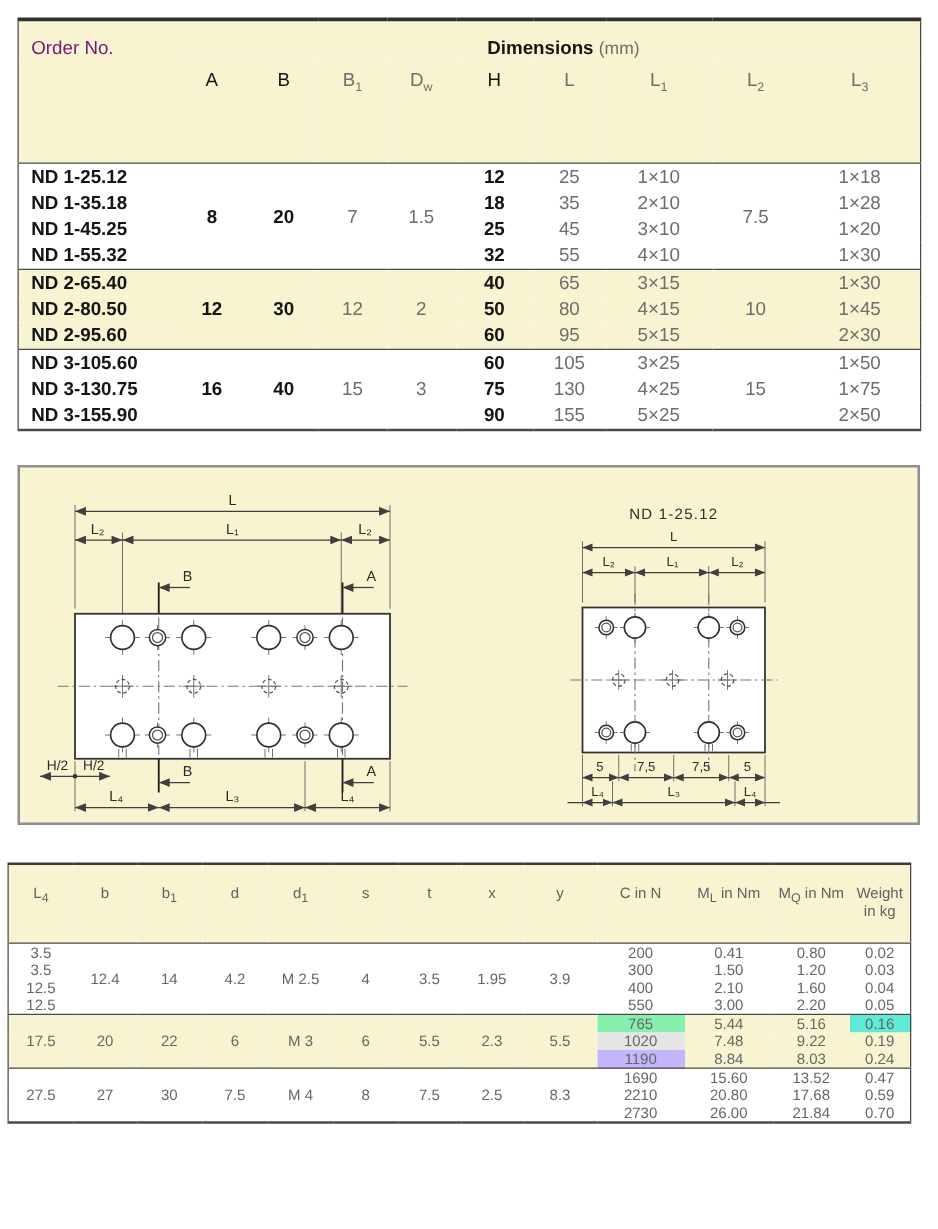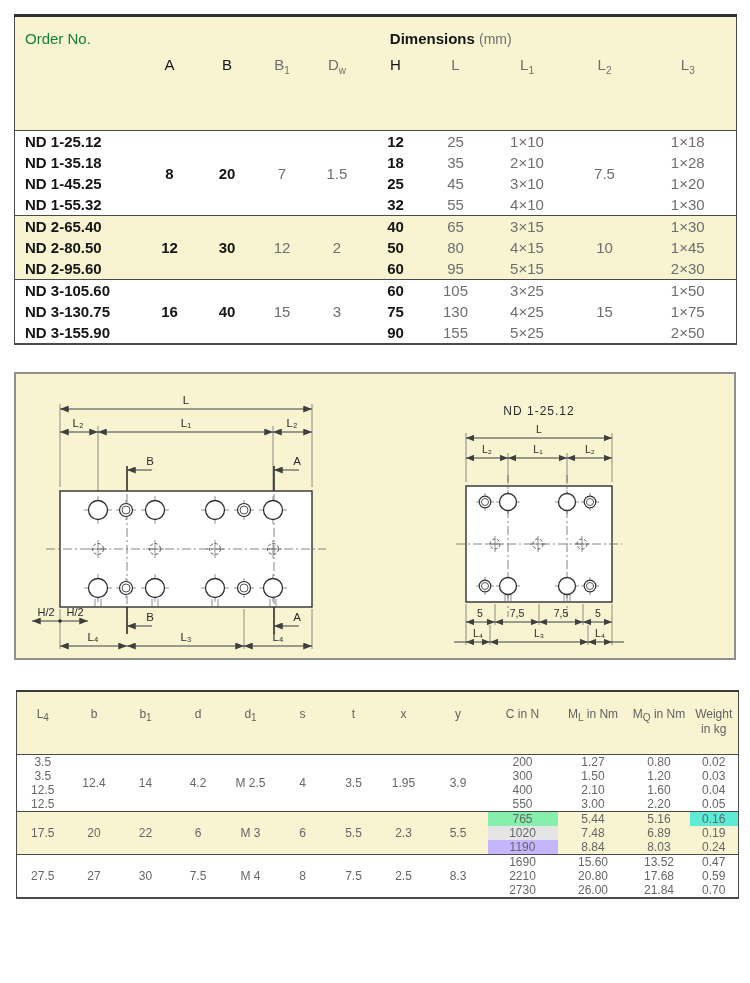--- a/index.html
+++ b/index.html
@@ -6,21 +6,21 @@
   .page{position:relative;width:750px;height:983px;background:#ffffff;overflow:hidden;
         font-family:"Liberation Sans", sans-serif;}
 
   
   table.tt{position:absolute;left:14px;top:14px;width:722px;border-collapse:collapse;table-layout:fixed;
            border-left:1px solid #4a4a4a;border-right:1px solid #4a4a4a;
            border-top:3px solid #303030;border-bottom:2px solid #4a4a4a;}
   table.tt thead th{background:#f8f4d1;vertical-align:top;font-size:15px;padding:13px 0 0 0;text-align:center;font-weight:normal;}
   table.tt thead{border-bottom:1px solid #4a4a4a;}
   table.tt thead tr.h2 th{height:74px;padding-top:9px;}
-  th.oh{text-align:left !important;padding-left:10px !important;font-weight:bold;color:#15803d;}
+  th.oh{text-align:left !important;padding-left:10px !important;font-weight:bold;color:#701a75;}
   th.dh{text-align:right;padding-left:26px !important;}
   .bold-b{font-weight:bold;color:#151515;}
   .unit{color:#6e6e6e;font-weight:normal;font-size:14px;}
   .hg{color:#6e6e6e;} .hb{color:#151515;font-weight:bold;}
   table.tt sub, table.bt sub{font-size:10px;line-height:0;}
   table.tt td{height:21px;line-height:21px;font-size:15px;text-align:center;color:#6e6e6e;padding:0;}
   table.tt td.o{text-align:left;padding-left:10px;font-weight:bold;color:#151515;white-space:nowrap;}
   table.tt td.b{font-weight:bold;color:#151515;}
   table.tt tbody{border-top:1px solid #4a4a4a;}
   tbody.cr td{background:#f8f4d1;}
@@ -30,21 +30,21 @@
           border:2px solid #8f8f8f;box-sizing:border-box;}
   .figcap{position:absolute;left:420px;top:9px;font-size:12.5px;color:#2b2b2b;}
   svg text{font-family:"Liberation Sans",sans-serif;fill:#2b2b2b;}
   svg .dim{stroke:#3f3f3f;stroke-width:1;fill:none;}
   svg .thin{stroke:#6f6f6f;stroke-width:0.8;fill:none;}
   svg .plate{fill:#ffffff;stroke:#2f2f2f;stroke-width:1.4;}
   svg .sect{stroke:#222;stroke-width:1.5;fill:none;}
   svg .cl{stroke:#777;stroke-width:0.9;fill:none;stroke-dasharray:9 3 2 3;}
 
   
-  table.bt{position:absolute;left:16px;top:690px;width:722px;border-collapse:collapse;table-layout:fixed;
+  table.bt{position:absolute;left:6px;top:690px;width:722px;border-collapse:collapse;table-layout:fixed;
            border-left:1px solid #4a4a4a;border-right:1px solid #4a4a4a;
            border-top:2px solid #3a3a3a;border-bottom:2px solid #4a4a4a;}
   table.bt thead th{background:#f8f4d1;height:47px;vertical-align:top;padding:15px 0 0 0;
                     font-weight:normal;font-size:12px;color:#616161;text-align:center;line-height:15px;}
   table.bt thead{border-bottom:1px solid #4a4a4a;}
   table.bt td{height:14px;line-height:14px;font-size:12px;color:#666;text-align:center;padding:0;}
   table.bt tbody{border-top:1px solid #4a4a4a;}
 </style>
 </head>
 <body>
@@ -384,21 +384,21 @@
         <td>3.5</td>
         <td rowspan="4">12.4</td>
         <td rowspan="4">14</td>
         <td rowspan="4">4.2</td>
         <td rowspan="4">M 2.5</td>
         <td rowspan="4">4</td>
         <td rowspan="4">3.5</td>
         <td rowspan="4">1.95</td>
         <td rowspan="4">3.9</td>
         <td>200</td>
-        <td>1.27</td>
+        <td>0.41</td>
         <td>0.80</td>
         <td>0.02</td>
       </tr>
       <tr>
         <td>3.5</td>
         <td>300</td>
         <td>1.50</td>
         <td>1.20</td>
         <td>0.03</td>
       </tr>
@@ -429,21 +429,21 @@
         <td rowspan="3" style="background:#f8f4d1">2.3</td>
         <td rowspan="3" style="background:#f8f4d1">5.5</td>
         <td style="background:#86efac">765</td>
         <td style="background:#f8f4d1">5.44</td>
         <td style="background:#f8f4d1">5.16</td>
         <td style="background:#5eead4">0.16</td>
       </tr>
       <tr>
         <td style="background:#e5e5e5">1020</td>
         <td style="background:#f8f4d1">7.48</td>
-        <td style="background:#f8f4d1">6.89</td>
+        <td style="background:#f8f4d1">9.22</td>
         <td style="background:#f8f4d1">0.19</td>
       </tr>
       <tr>
         <td style="background:#c4b5fd">1190</td>
         <td style="background:#f8f4d1">8.84</td>
         <td style="background:#f8f4d1">8.03</td>
         <td style="background:#f8f4d1">0.24</td>
       </tr>
     </tbody>
     <tbody>

